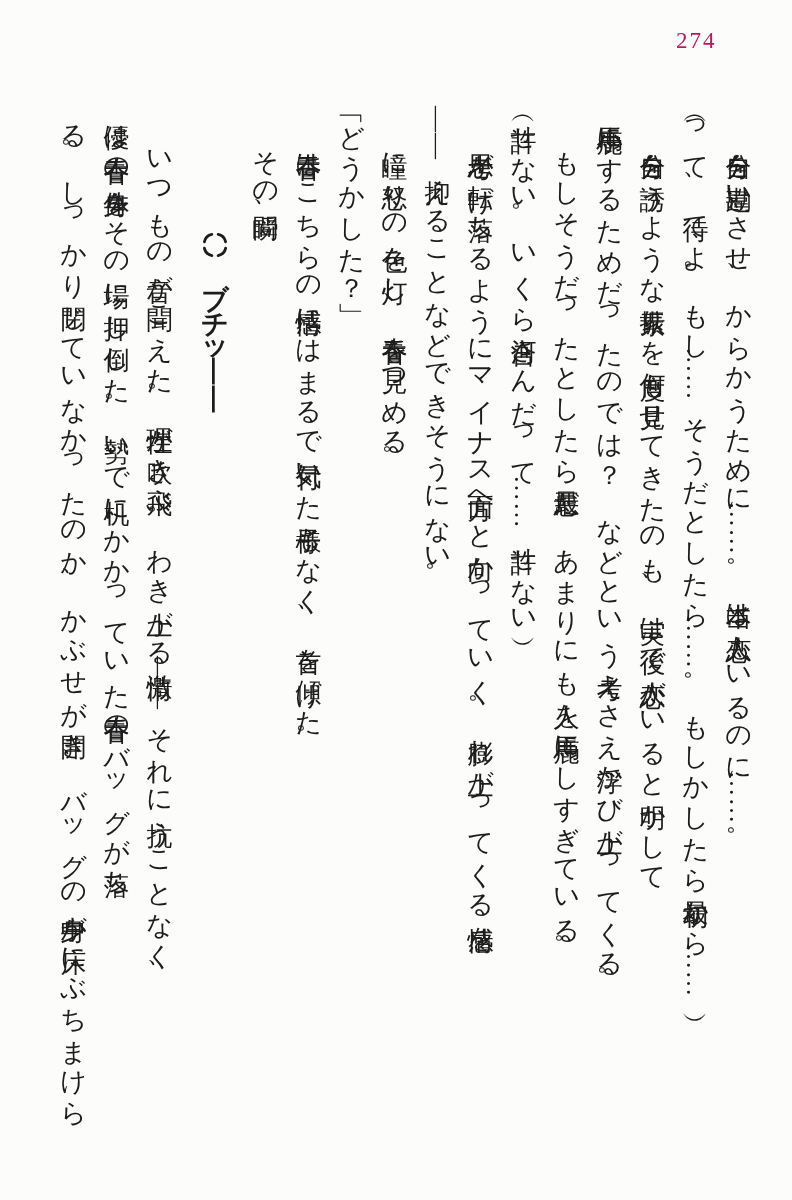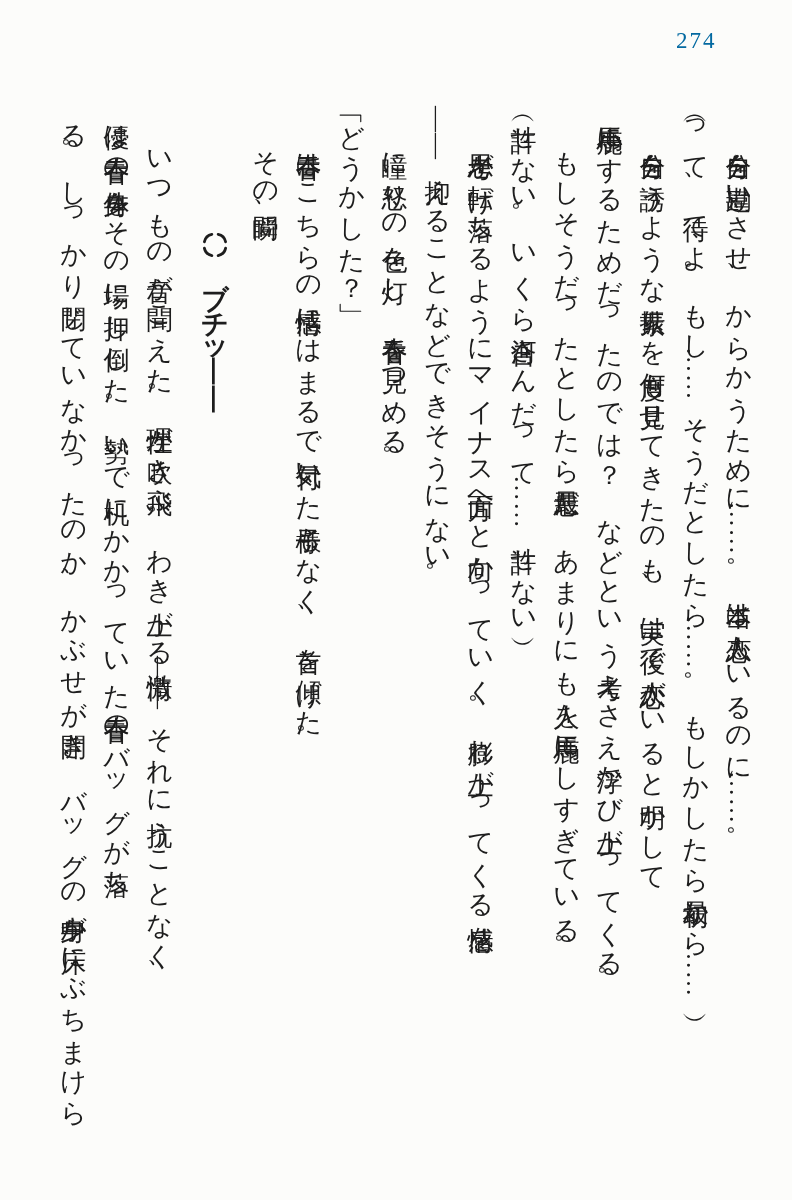--- a/index.html
+++ b/index.html
@@ -18,21 +18,21 @@
     position: relative;
     width: 792px;
     height: 1200px;
   }
   .page-number {
     position: absolute;
     top: 28px;
     left: 676px;
     font-size: 23px;
     letter-spacing: 2px;
-    color: #0369a1;
+    color: #be185d;
   }
   .text-block {
     position: absolute;
     top: 106px;
     right: 32px;
     height: 1070px;
     writing-mode: vertical-rl;
     text-orientation: mixed;
     font-size: 26px;
     letter-spacing: 1px;

